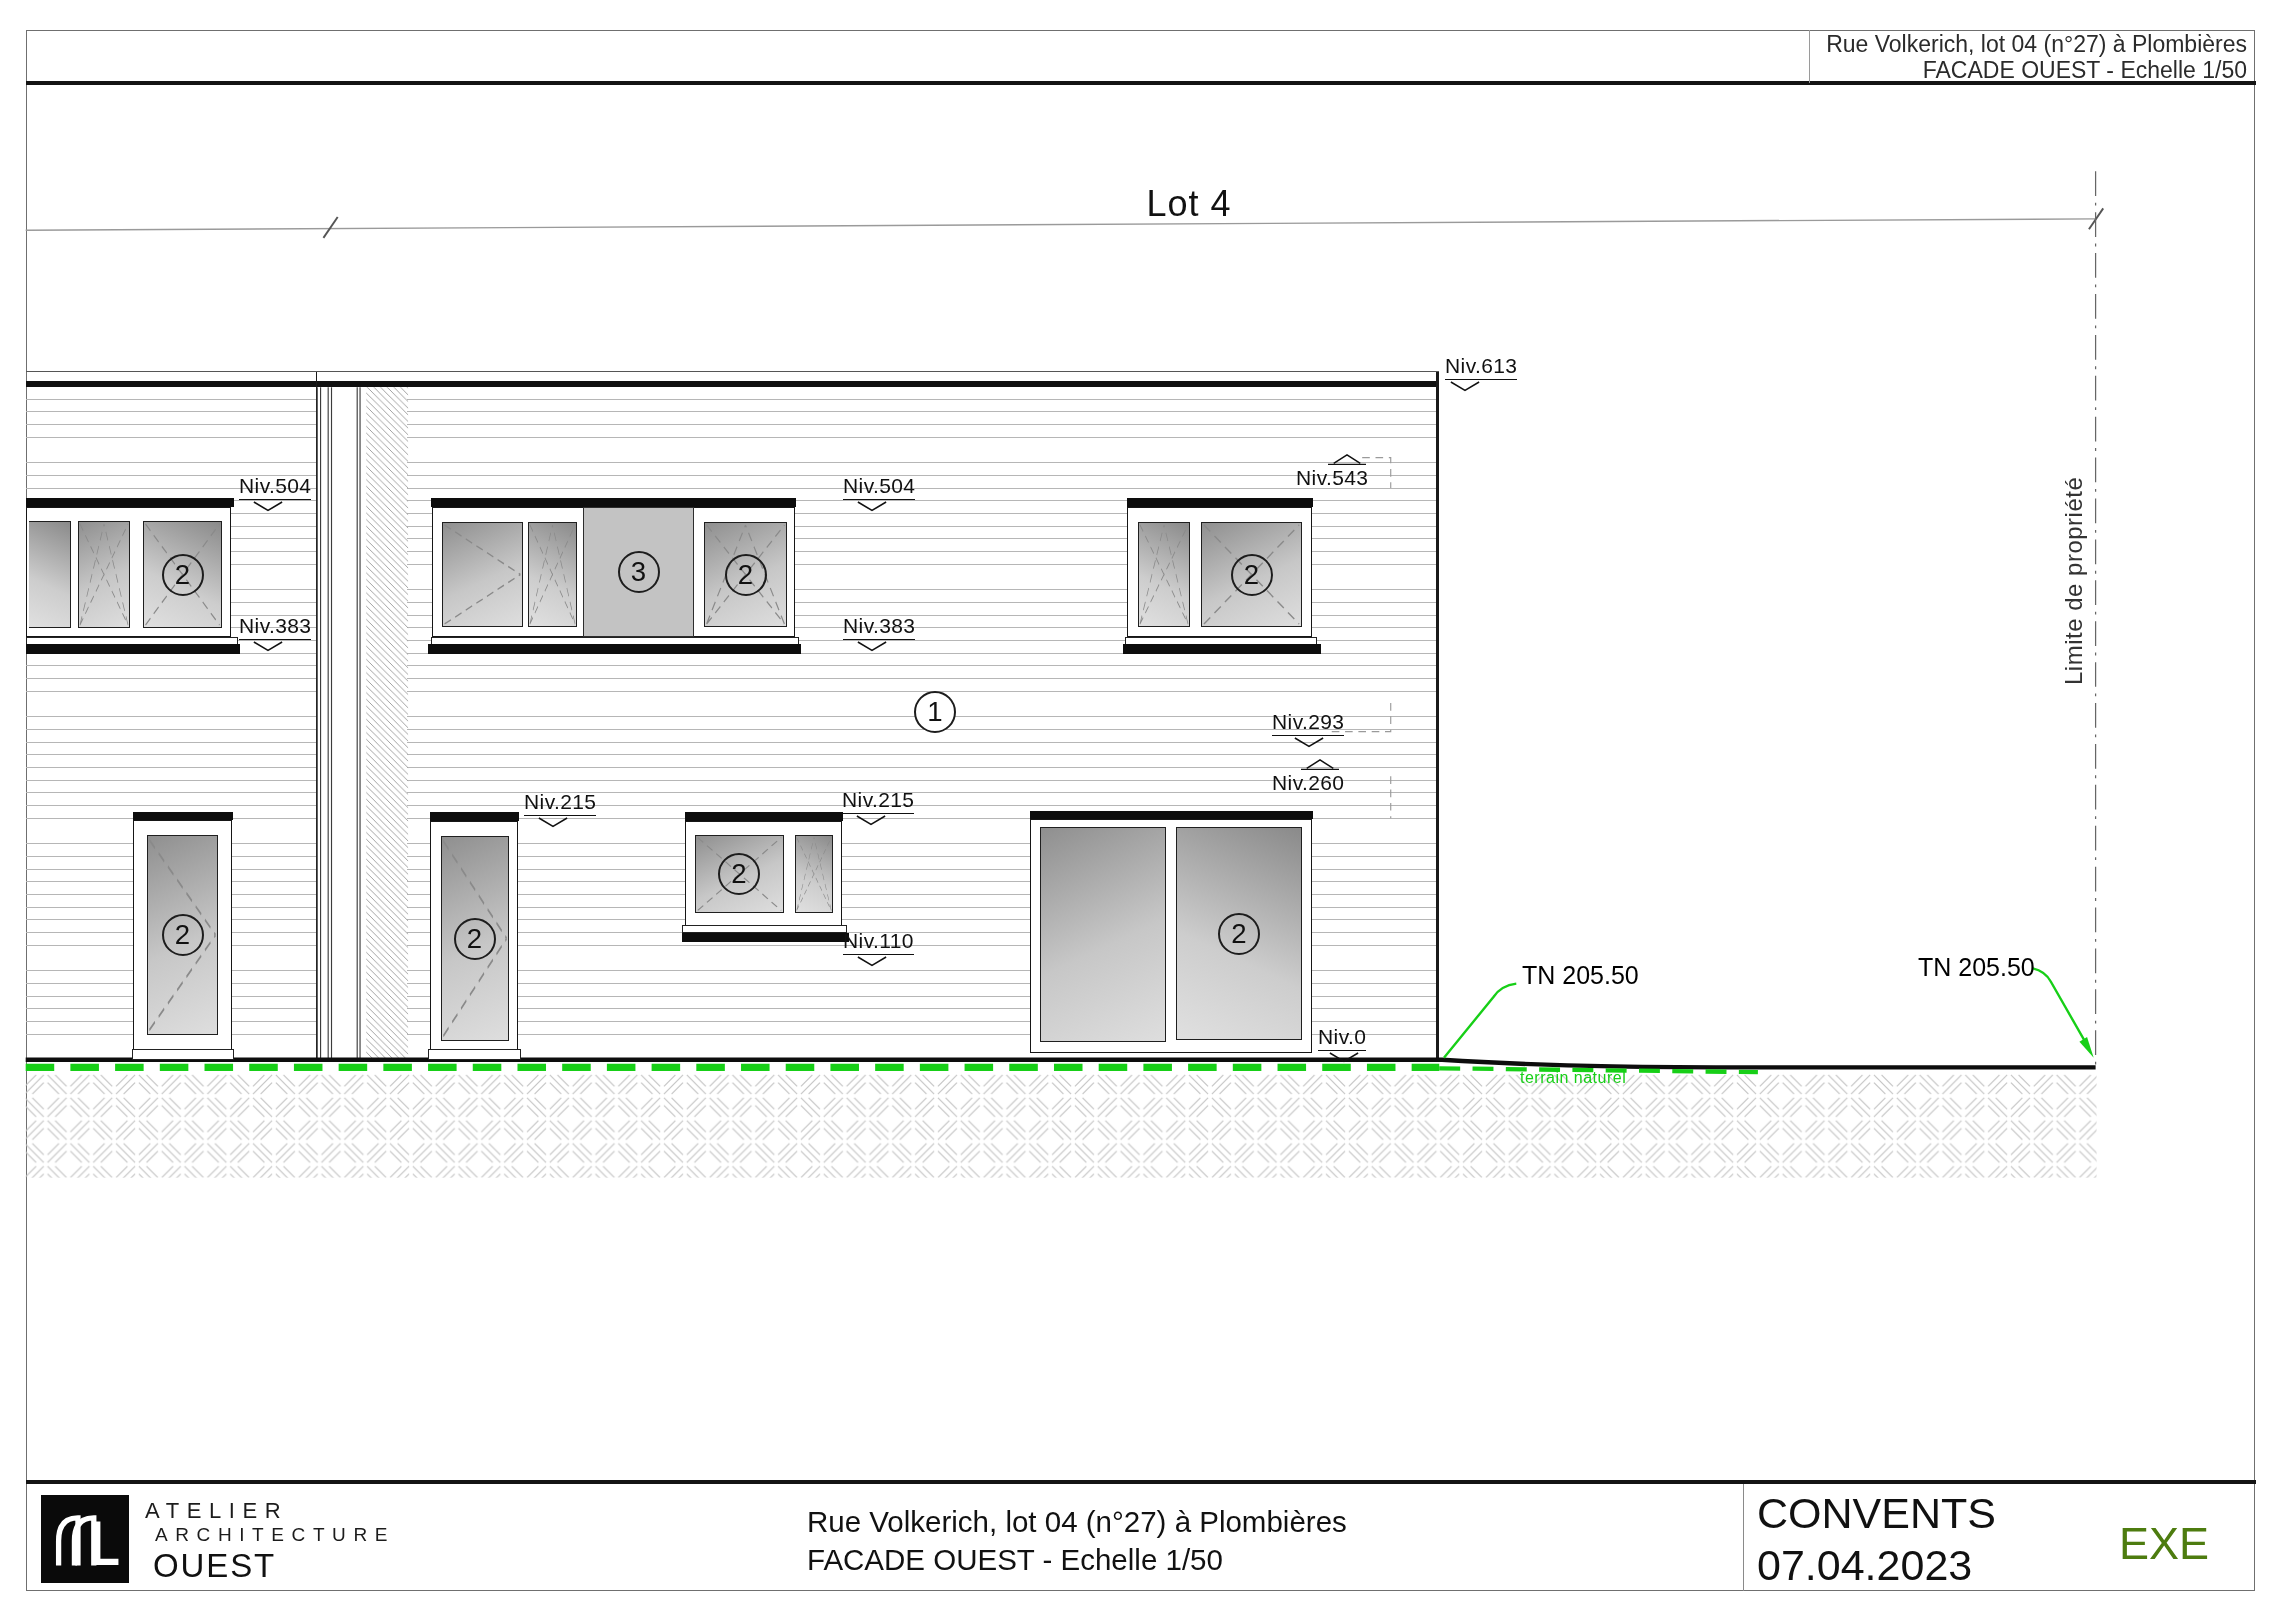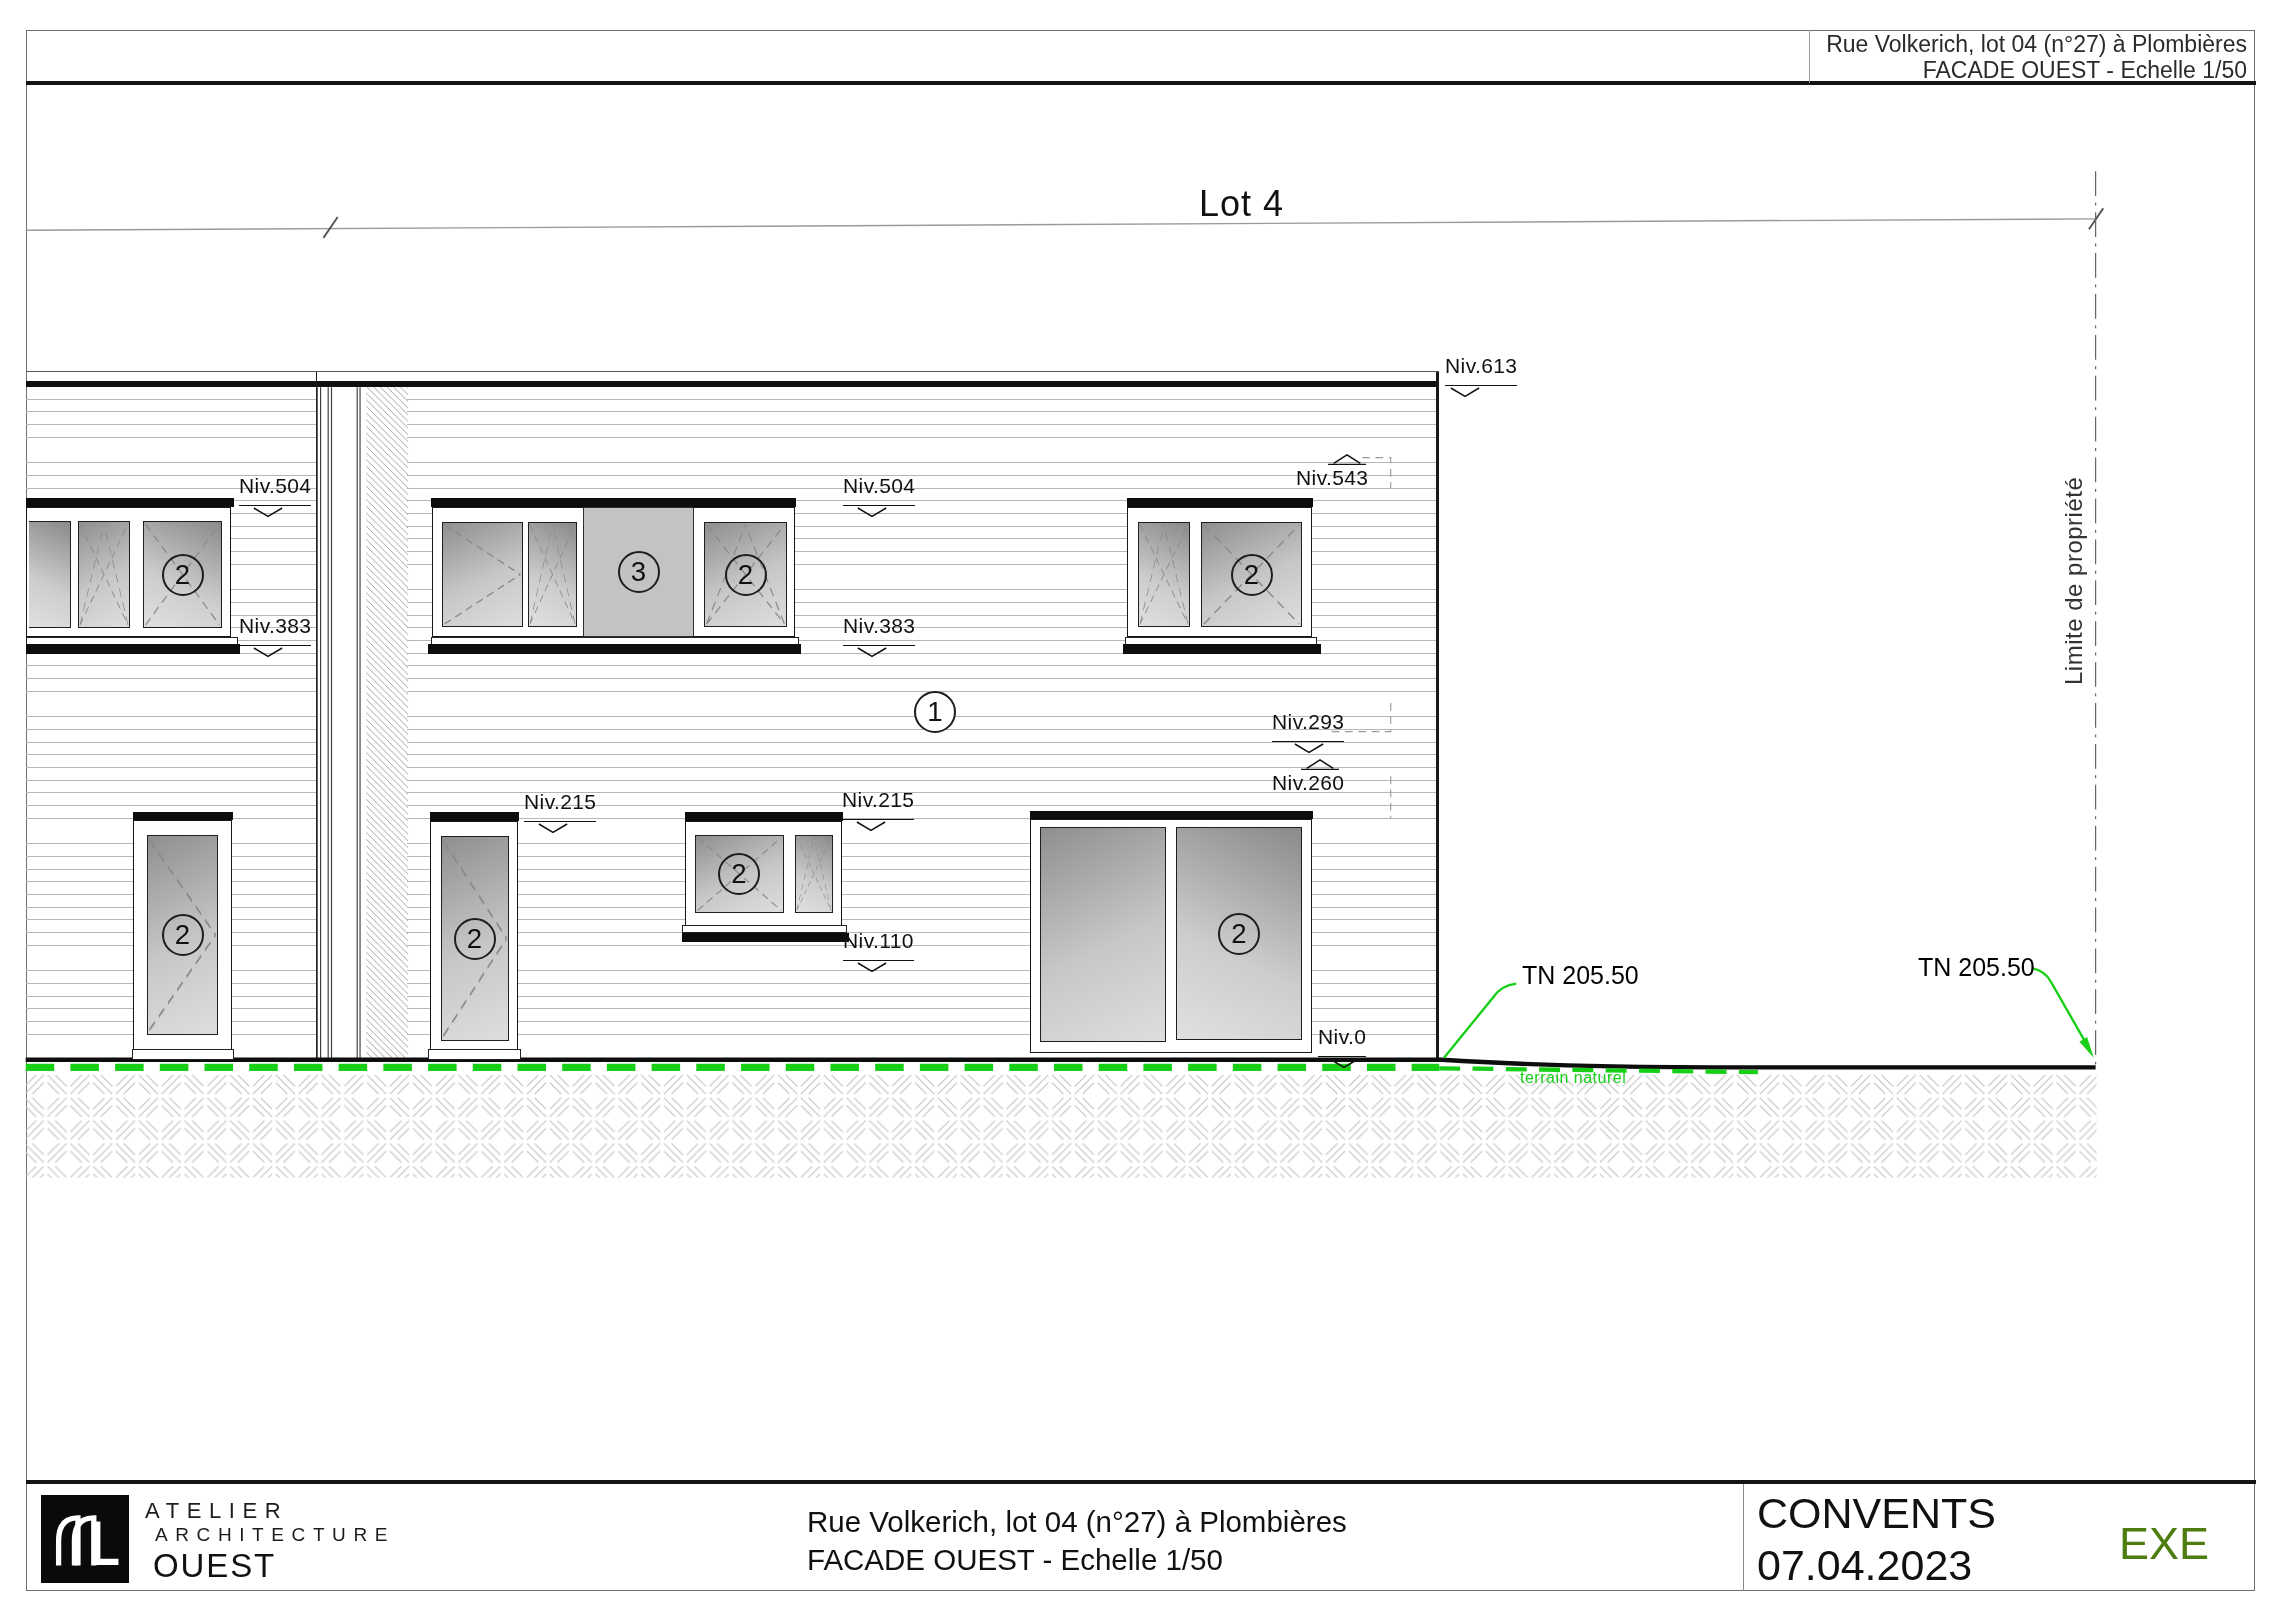--- a/index.html
+++ b/index.html
@@ -4,21 +4,21 @@
 <style>
   html,body{margin:0;padding:0;background:#e8e8e8;}
   #canvas{position:relative;width:2283px;height:1622px;background:#ffffff;overflow:hidden;
           font-family:"Liberation Sans",sans-serif;color:#1a1a1a;}
   
   .page-border{position:absolute;left:26px;top:29.5px;width:2229px;height:1561px;border:1.4px solid #6f6f6f;box-sizing:border-box;}
   .hdr-bottom{position:absolute;left:26px;top:81px;width:2230px;height:3.8px;background:#141414;}
   .hdr-div{position:absolute;left:1809px;top:29.5px;width:1px;height:53px;background:#9a9a9a;}
   .hdr-text{position:absolute;right:36px;top:31px;text-align:right;font-size:23px;line-height:26px;color:#2b2b2b;}
   
-  .lot-label{position:absolute;left:1094px;top:183px;width:190px;text-align:right;font-size:36px;letter-spacing:1px;color:#111;}
+  .lot-label{position:absolute;left:1094px;top:183px;width:190px;text-align:center;font-size:36px;letter-spacing:1px;color:#111;}
   .limite{position:absolute;left:2060px;top:457px;height:228px;writing-mode:vertical-rl;transform:rotate(180deg);
           font-size:24px;color:#333;letter-spacing:0.5px;}
   
   .coping-top{position:absolute;left:26px;top:371px;width:1413px;height:1px;background:#555;}
   .coping-bar{position:absolute;left:26px;top:381px;width:1413px;height:5.7px;background:#101010;}
   .siding{position:absolute;top:387px;height:673px;background:repeating-linear-gradient(to bottom,rgba(0,0,0,0) 0px,rgba(0,0,0,0) 11.8px,#b6b6b6 11.8px,#b6b6b6 12.7px);}
   .edge{position:absolute;background:#191919;}
   
   .win{position:absolute;}
   .lintel{position:absolute;background:#0d0d0d;height:8.6px;}
@@ -31,21 +31,21 @@
   .pane svg.open{position:absolute;left:0;top:0;width:100%;height:100%;}
   .step{position:absolute;background:#fff;border:1.4px solid #222;box-sizing:border-box;height:7.6px;}
   .bar{position:absolute;background:#0d0d0d;height:9.5px;}
   .thresh{position:absolute;background:#fff;border:1.4px solid #222;box-sizing:border-box;height:11.4px;}
   
   .tag{width:42px;height:42px;border:2.4px solid #1d1d1d;border-radius:50%;box-sizing:border-box;
        display:flex;align-items:center;justify-content:center;font-size:27.6px;color:#111;z-index:3;}
   .tag.onwall{position:absolute;background:#fff;}
   
   .lvl{position:absolute;font-size:21px;color:#111;letter-spacing:0.4px;white-space:nowrap;}
-  .lvl .t{display:inline-block;border-bottom:1.5px solid #111;padding-bottom:7px;}
+  .lvl .t{display:inline-block;border-bottom:1.5px solid #111;padding-bottom:1px;}
   .lvl .t.nou{border-bottom:none;}
   .lvl svg{display:block;}
   
   .tn{position:absolute;font-size:25px;color:#000000;white-space:nowrap;}
   .terrain-nat{position:absolute;font-size:16px;color:#17cf17;letter-spacing:0.5px;}
   
   .tb-top{position:absolute;left:26px;top:1480px;width:2230px;height:3.8px;background:#141414;}
   .tb-div{position:absolute;left:1743px;top:1484px;width:1px;height:107px;background:#8a8a8a;}
   .logo{position:absolute;left:41px;top:1495px;width:88px;height:88px;background:#0a0a0a;}
   .firm1{position:absolute;left:137px;top:1498px;font-size:22px;letter-spacing:7.6px;color:#1c1c1c;margin-left:8px;}

